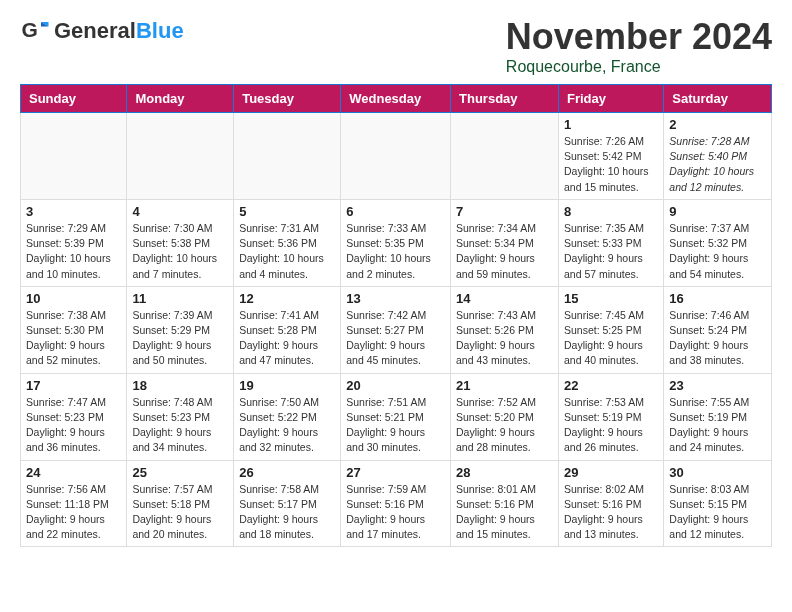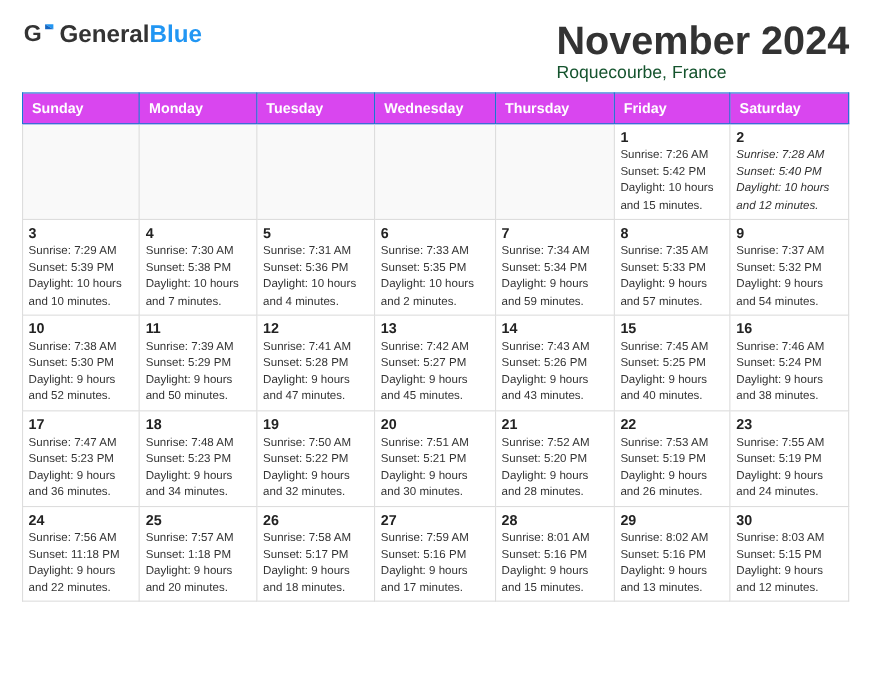--- a/index.html
+++ b/index.html
@@ -6,21 +6,21 @@
     body { font-family: Arial, sans-serif; background: #fff; width: 792px; min-height: 612px; }
     .header { display: flex; justify-content: space-between; align-items: flex-start; padding: 16px 20px 8px 20px; }
     .logo { display: flex; align-items: center; }
     .logo-text { font-size: 22px; font-weight: bold; color: #333; line-height: 1.1; }
     .logo-text span { color: #2196F3; }
     .logo-icon { width: 30px; height: 30px; margin-right: 4px; }
     .title-block { text-align: left; }
     .month-title { font-size: 36px; font-weight: bold; color: #333; }
     .location { font-size: 16px; color: #14532d; }
     .calendar { width: 100%; border-collapse: collapse; margin: 0 10px; width: calc(100% - 20px); margin-left: 10px; margin-right: 10px; }
-    .calendar th { background: #d946ef; color: #fff; text-align: left; padding: 6px 8px; font-size: 13px; border: 1px solid #1976D2; }
+    .calendar th { background: #be185d; color: #fff; text-align: left; padding: 6px 8px; font-size: 13px; border: 1px solid #1976D2; }
     .calendar td { border: 1px solid #ddd; vertical-align: top; padding: 4px 5px; font-size: 11px; color: #333; width: 113px; min-height: 70px; background: #fff; }
     .calendar td.empty { background: #f9f9f9; }
     .day-num { font-size: 13px; font-weight: bold; color: #222; margin-bottom: 2px; }
     .day-info { font-size: 10.5px; line-height: 1.45; color: #333; }
     .calendar-wrapper { padding: 0 10px 10px 10px; }
   </style>
 </head>
 <body>
 
 <div class="header">
@@ -208,21 +208,21 @@
         <tr>
           <td>
             <div class="day-num">24</div>
             <div class="day-info" style="white-space: pre-line;">Sunrise: 7:56 AM
 Sunset: 11:18 PM
 Daylight: 9 hours and 22 minutes.</div>
           </td>
           <td>
             <div class="day-num">25</div>
             <div class="day-info" style="white-space: pre-line;">Sunrise: 7:57 AM
-Sunset: 1:18 PM
+Sunset: 5:18 PM
 Daylight: 9 hours and 20 minutes.</div>
           </td>
           <td>
             <div class="day-num">26</div>
             <div class="day-info" style="white-space: pre-line;">Sunrise: 7:58 AM
 Sunset: 5:17 PM
 Daylight: 9 hours and 18 minutes.</div>
           </td>
           <td>
             <div class="day-num">27</div>

